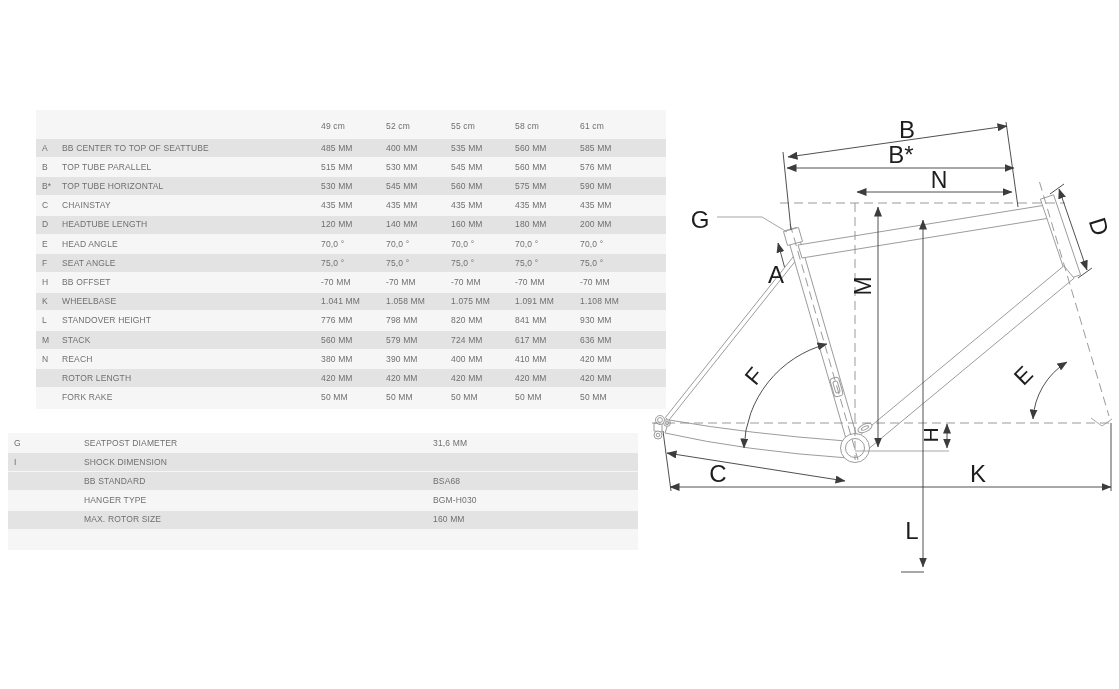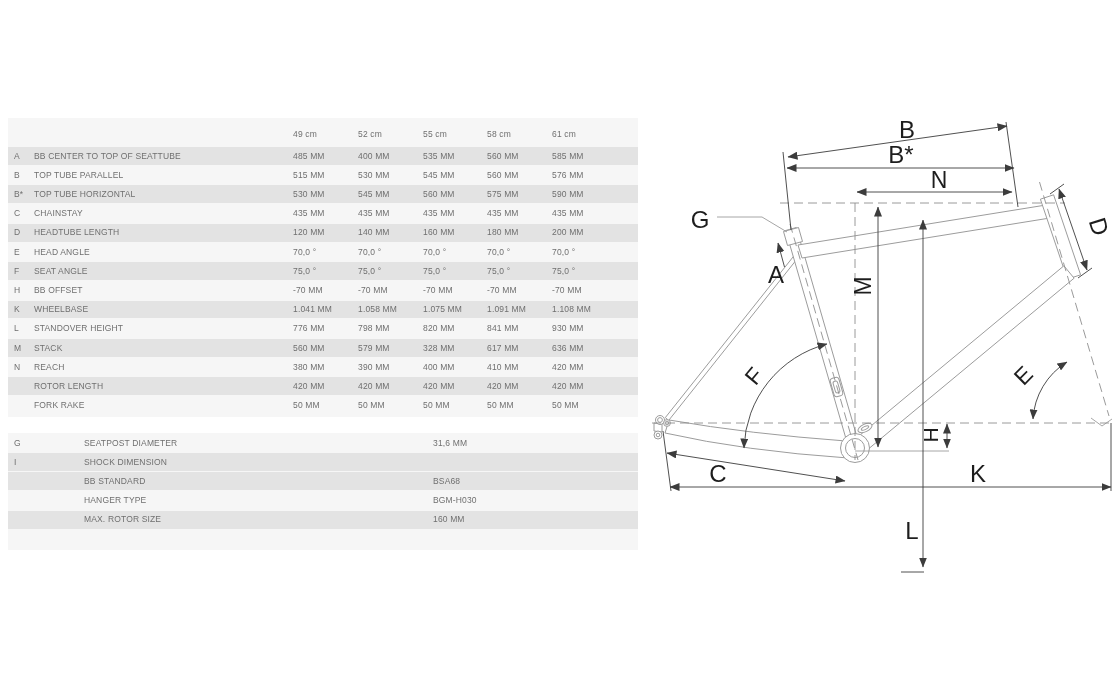--- a/index.html
+++ b/index.html
@@ -1,19 +1,19 @@
 <!DOCTYPE html>
 <html><head>
 <meta charset="utf-8">
 <style>
   html,body{margin:0;padding:0;background:#fff;}
   .page{position:relative;width:1119px;height:689px;background:#fff;overflow:hidden;
         font-family:"Liberation Sans","DejaVu Sans",sans-serif;}
   .card{position:absolute;left:8px;width:630px;background:var(--card-bg,#f6f6f6);}
-  .card-main{top:118px;height:299px;padding-top:4px;box-sizing:border-box;}
+  .card-main{top:110px;height:299px;padding-top:4px;box-sizing:border-box;margin-left:28px;}
   .card-spec{top:433px;height:117px;padding-top:1px;box-sizing:border-box;}
   .row{display:grid;grid-template-columns:26px 259px 65px 65px 64px 65px 1fr;
        align-items:center;height:17.9px;margin-bottom:1.3px;
        font-size:8.5px;line-height:1;color:var(--table-text,#6f6f6f);letter-spacing:.15px;}
   .row span{white-space:nowrap;overflow:hidden;}
   .row.shaded{background:var(--row-shade,#e3e3e3);}
   .header-row{height:24px;margin-bottom:1px;}
   .c-key{padding-left:6px;}
   .card-spec .row{grid-template-columns:76px 349px 1fr;}
   svg text{font-family:"Liberation Sans","DejaVu Sans",sans-serif;}
@@ -122,21 +122,21 @@
           <span class="c-val">798 MM</span>
           <span class="c-val">820 MM</span>
           <span class="c-val">841 MM</span>
           <span class="c-val">930 MM</span>
         </div>
         <div class="row shaded">
           <span class="c-key">M</span>
           <span class="c-label">STACK</span>
           <span class="c-val">560 MM</span>
           <span class="c-val">579 MM</span>
-          <span class="c-val">328 MM</span>
+          <span class="c-val">724 MM</span>
           <span class="c-val">617 MM</span>
           <span class="c-val">636 MM</span>
         </div>
         <div class="row">
           <span class="c-key">N</span>
           <span class="c-label">REACH</span>
           <span class="c-val">380 MM</span>
           <span class="c-val">390 MM</span>
           <span class="c-val">400 MM</span>
           <span class="c-val">410 MM</span>

